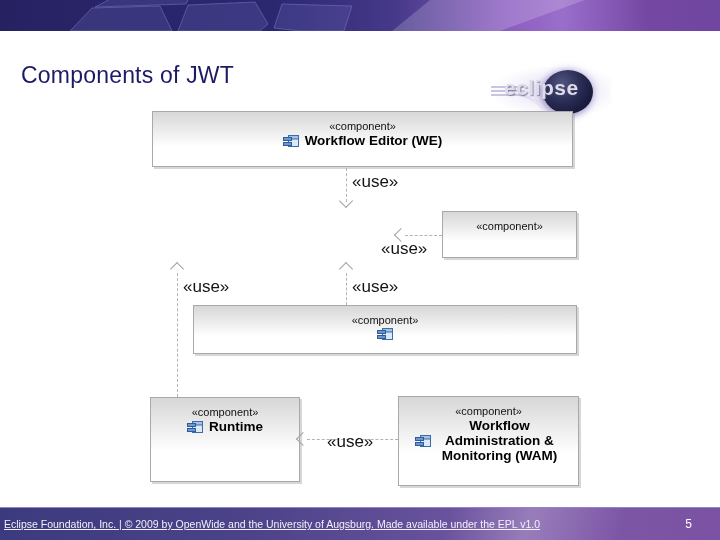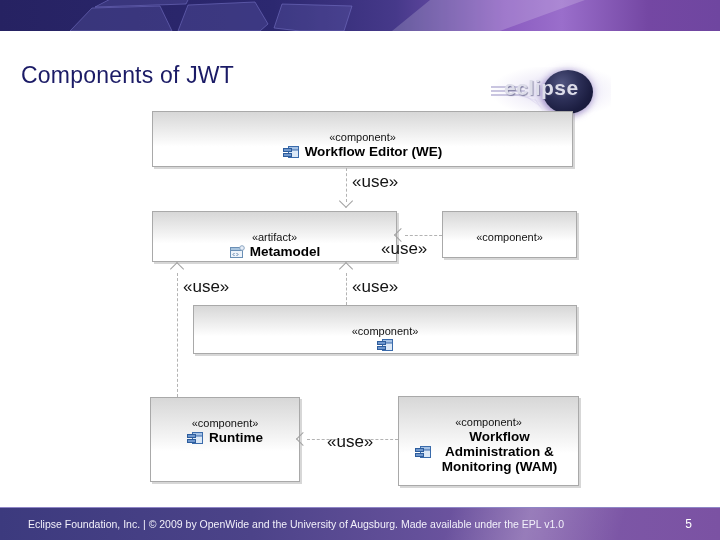--- a/index.html
+++ b/index.html
@@ -30,21 +30,21 @@
   .ray4 { left:36px; top:46px; width:18px; transform:rotate(55deg); }
   .logo-hline { position:absolute; left:0; width:34px; height:2px; background:#c9c5e0; }
   .hl1 { top:19px; } .hl2 { top:23px; } .hl3 { top:27px; }
   .logo-text { position:absolute; left:13px; top:9px; font-size:21px; font-weight:bold;
     color:#dddde9; letter-spacing:0.5px; text-shadow:1px 1px 1px rgba(70,70,110,0.55); }
 
   
   .uml-box { position:absolute; border:1px solid #a9a9a9; box-sizing:border-box;
     background:linear-gradient(to bottom,#d7d7d7 0%,#e7e7e7 26%,#f7f7f7 52%,#ffffff 64%);
     box-shadow:2px 2px 0 rgba(140,140,140,0.35); text-align:center; color:#000; }
-  .stereo { font-size:11px; padding-top:19px; color:#111; }
+  .stereo { font-size:11px; padding-top:8px; color:#111; }
   .name-row { display:flex; justify-content:center; align-items:center; gap:5px;
     margin-top:1px; font-weight:bold; font-size:13.5px; color:#000; }
   .name-row .multiline { max-width:126px; line-height:15px; }
   .box-we            { left:152px; top:111px; width:421px; height:56px; }
   .box-metamodel     { left:152px; top:211px; width:245px; height:51px; }
   .box-desktop       { left:442px; top:211px; width:135px; height:47px; }
   .box-transformations { left:193px; top:305px; width:384px; height:49px; }
   .box-runtime       { left:150px; top:397px; width:150px; height:85px; }
   .box-wam           { left:398px; top:396px; width:181px; height:90px; }
   .icon { display:inline-flex; flex:none; }
@@ -70,22 +70,22 @@
   .use-3 { left:183px; top:277px; }
   .use-4 { left:352px; top:277px; }
   .use-5 { left:327px; top:432px; }
 
   
   .footer-band { position:absolute; left:0; top:507px; width:720px; height:33px;
     border-top:1px solid #8f86c6;
     background:linear-gradient(90deg,#3c3a7e 0%,#4c4389 35%,#64509a 58%,#7d59a8 75%,#7b52a3 100%); }
   .footer-band::after { content:""; position:absolute; inset:0;
     background:linear-gradient(105deg, rgba(255,255,255,0) 62%, rgba(255,255,255,0.22) 73%, rgba(255,255,255,0) 86%); }
-  .footer-text { position:absolute; left:28px; top:0; line-height:32px;
-    font-size:10.5px; color:#f2f0fa; z-index:1; }
+  .footer-text { position:absolute; left:4px; top:0; line-height:32px;
+    font-size:10.5px; color:#f2f0fa; z-index:1;text-decoration:underline; }
   .page-number { position:absolute; right:28px; top:0; line-height:32px;
     font-size:12px; color:#ffffff; z-index:1; }
 </style>
 </head>
 <body>
 
 <div class="slide">
 
   <div class="header-band">
     <svg width="720" height="31">
@@ -122,35 +122,20 @@
           <rect x="5.5" y="1.5" width="10" height="11" fill="#dce9f7" stroke="#3a6bab"></rect>
           <rect x="5.5" y="1.5" width="10" height="3.5" fill="#a5c2e6" stroke="#3a6bab"></rect>
           <rect x="0.5" y="3.5" width="8" height="3" fill="#6f97cd" stroke="#2c5c9c"></rect>
           <rect x="0.5" y="8.5" width="8" height="3" fill="#6f97cd" stroke="#2c5c9c"></rect>
         </svg>
       </span>
       <span>Workflow Editor (WE)</span>
     </div>
   </div>
 
-  <div class="uml-box box-metamodel">
-    <div class="stereo">«artifact»</div>
-    <div class="name-row">
-      <span class="icon">
-        <svg width="16" height="14" viewBox="0 0 16 14">
-          <rect x="1.5" y="2.5" width="12" height="10" fill="#eef4fb" stroke="#6a8fb5"></rect>
-          <rect x="1.5" y="2.5" width="12" height="3" fill="#a8c4de" stroke="#6a8fb5"></rect>
-          <circle cx="13" cy="3" r="2.3" fill="#e8eef8" stroke="#8aa5c0"></circle>
-          <path d="M5.5 8 L4 9.5 L5.5 11" fill="none" stroke="#5b7fa8" stroke-width="1"></path>
-          <path d="M7.5 8 L9 9.5 L7.5 11" fill="none" stroke="#5b7fa8" stroke-width="1"></path>
-        </svg>
-      </span>
-      <span>Metamodel</span>
-    </div>
-  </div>
 
   <div class="uml-box box-desktop">
     <div class="stereo">«component»</div>
   </div>
 
   <div class="uml-box box-transformations">
     <div class="stereo">«component»</div>
     <div class="name-row">
       <span class="icon">
         <svg width="17" height="14" viewBox="0 0 17 14">

